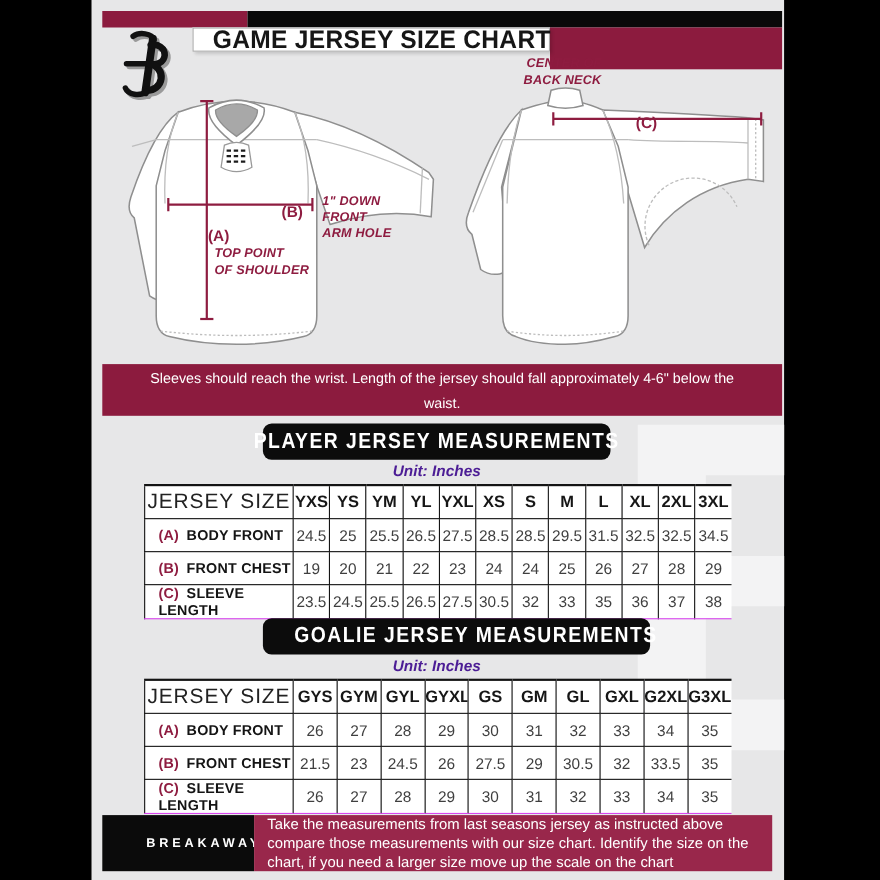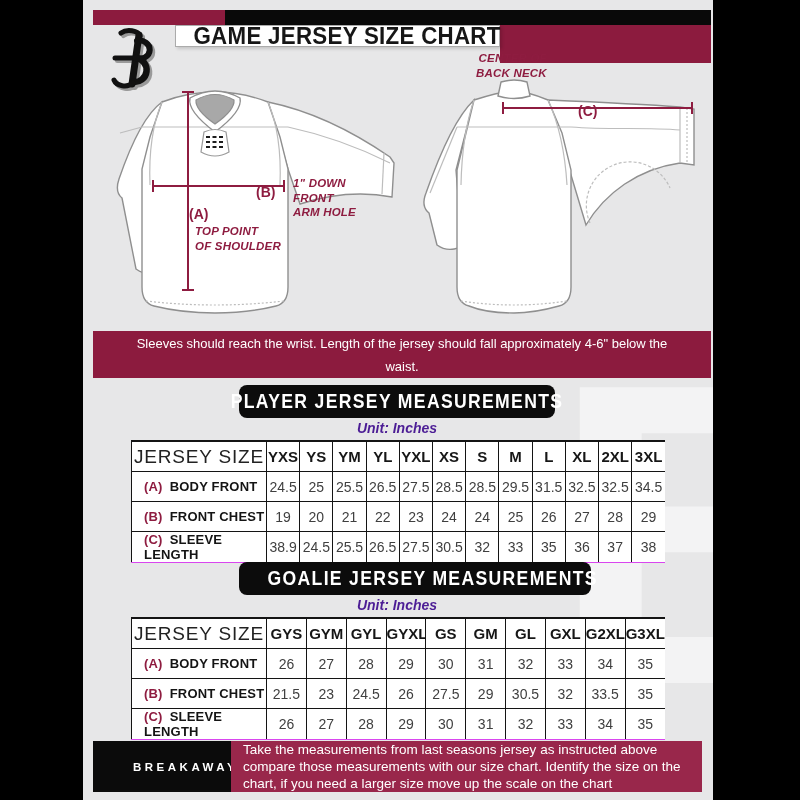--- a/index.html
+++ b/index.html
@@ -231,21 +231,21 @@
             <td class="val">24</td>
             <td class="val">24</td>
             <td class="val">25</td>
             <td class="val">26</td>
             <td class="val">27</td>
             <td class="val">28</td>
             <td class="val">29</td>
           </tr>
           <tr>
             <td class="row-label"><span class="key">(C)</span><span>SLEEVE LENGTH</span></td>
-            <td class="val">38.9</td>
+            <td class="val">23.5</td>
             <td class="val">24.5</td>
             <td class="val">25.5</td>
             <td class="val">26.5</td>
             <td class="val">27.5</td>
             <td class="val">30.5</td>
             <td class="val">32</td>
             <td class="val">33</td>
             <td class="val">35</td>
             <td class="val">36</td>
             <td class="val">37</td>

